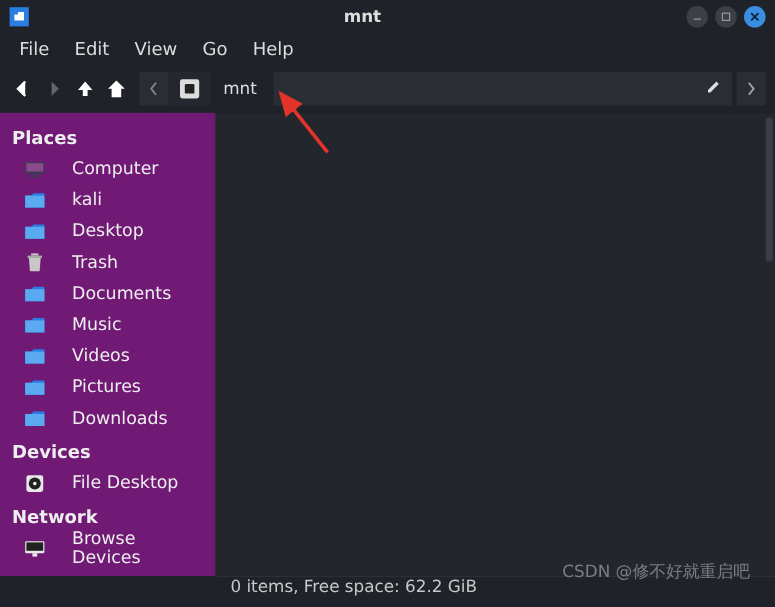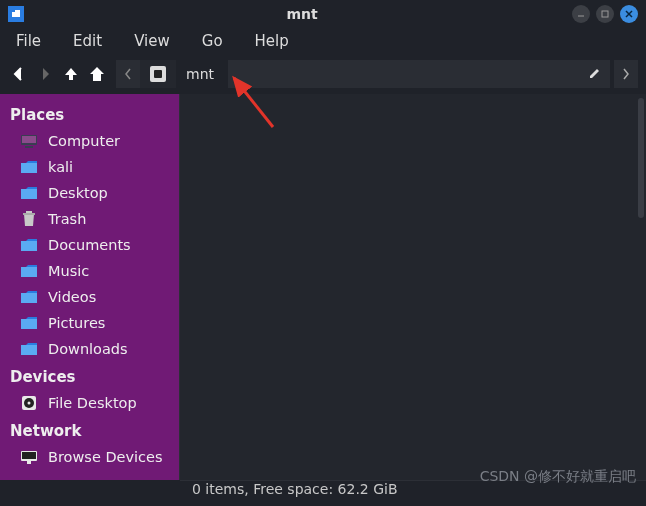--- a/index.html
+++ b/index.html
@@ -21,21 +21,21 @@
   .tb-icon { width: 16px; height: 16px; background:#2a7de1; display:flex; align-items:center; justify-content:center; margin-right:8px;}
   .tb-icon svg { display:block; }
   .tb-title { flex:1; text-align:center; color:#ddd; font-weight:bold; font-size:14px; }
   .tb-buttons { display:flex; gap:6px; }
   .tb-btn { width:18px; height:18px; border-radius:50%; background:#3c3f45; display:flex; align-items:center; justify-content:center; }
   .tb-btn.close { background:#3b8de0; }
   .tb-btn svg { display:block; }
 
   .menubar {
     height: 26px;
-    display:flex; align-items:center; gap:16px;
+    display:flex; align-items:center; gap:5px;
     padding: 0 8px;
     color:#ddd;
   }
   .menubar span { padding: 2px 8px; font-size:15px; }
 
   .toolbar {
     height: 40px;
     display:flex; align-items:center;
     padding: 0 8px; gap:4px;
     background:#1f2229;
@@ -52,38 +52,38 @@
 
   .body-row { display:flex; height: calc(506px - 28px - 26px - 40px - 26px); }
   .sidebar {
     width: 180px;
     background:#701a75;
     border-right:1px solid #2c2f36;
     padding: 6px 0;
     overflow:hidden;
   }
   .sb-header { padding: 6px 10px 4px; font-weight:bold; color:#eee; font-size:15px;}
-  .sb-item { display:flex; align-items:center; gap:10px; padding: 4px 10px 4px 20px; color:#eee; font-size:14.5px; height:26px;}
+  .sb-item { display:flex; align-items:center; gap:22px; padding: 4px 10px 4px 20px; color:#eee; font-size:14.5px; height:26px;}
   .sb-item .ic { width:18px; height:18px; display:flex; align-items:center; justify-content:center; flex-shrink:0;}
   .folder-ic svg, .ic svg { display:block; }
 
   .content { flex:1; background:#23262d; position:relative; }
   .scrollbar { position:absolute; right:2px; top:4px; width:6px; height:120px; background:#3a3d45; border-radius:3px; }
 
   .statusbar {
     height:26px; display:flex; align-items:flex-start;
     padding:0 12px; color:#c8c8c8; font-size:14px;
     border-top:1px solid #2c2f36;
     margin-left:180px;
     background:#1f2229;
   }
 
   .annot-arrow { position:absolute; left:228px; top:72px; pointer-events:none; }
 
-  .watermark { position:absolute; right:10px; bottom:20px; color:#7a7e86; font-size:14px; }
+  .watermark { position:absolute; right:21px; bottom:20px; color:#7a7e86; font-size:14px; }
 
 </style>
 </head>
 <body>
 
 <div class="titlebar">
   <div class="tb-icon">
     <svg width="10" height="10" viewBox="0 0 10 10">
         <path d="M1 3 L4 3 L4 1 L9 1 L9 8 L1 8 Z" fill="#fff"></path>
       </svg>

